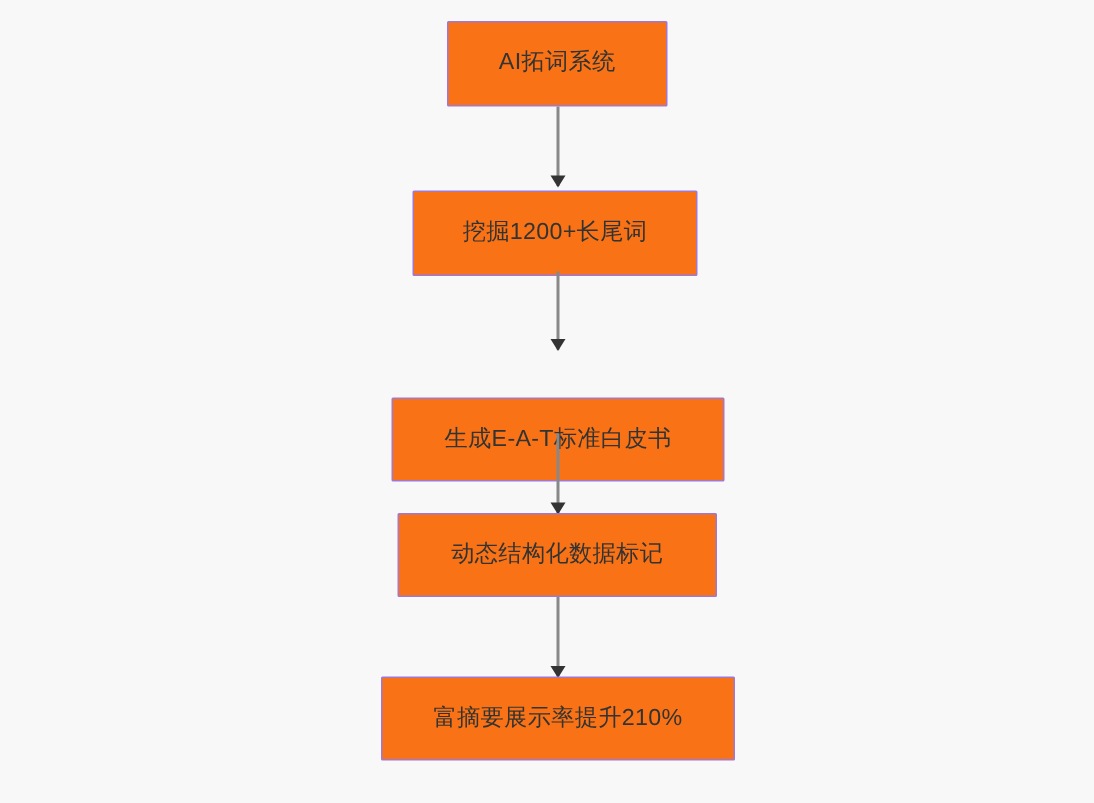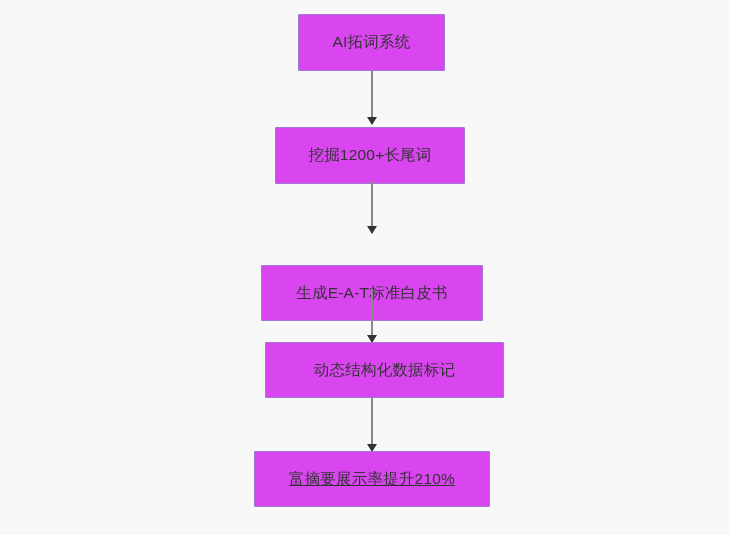--- a/index.html
+++ b/index.html
@@ -17,43 +17,43 @@
   #flowchart-canvas {
     position: relative;
     width: 729px;
     height: 535px;
     background: #f8f8f8;
   }
 
   .flow-node {
     position: absolute;
     box-sizing: border-box;
-    background: #d946ef;
+    background: #f97316;
     border: 1.6px solid #9f78d4;
     border-radius: 1px;
     display: flex;
     align-items: center;
     justify-content: center;
     color: #333333;
     font-size: 15.5px;
     line-height: 1.2;
     letter-spacing: 0.2px;
     white-space: nowrap;
   }
 
   .flow-node .node-label {
     display: block;
   }
 
   
   .node-1 { left: 298px; top: 14px;  width: 147px; height: 57px; }
   .node-2 { left: 275px; top: 127px; width: 190px; height: 57px; }
   .node-3 { left: 261px; top: 233px; width: 222px; height: 56px; margin-top: 32px; }
-  .node-4 { left: 265px; top: 342px; width: 239px; height: 56px; }
-  .node-5 { left: 254px; top: 451px; width: 236px; height: 56px; text-decoration: underline; }
+  .node-4 { left: 265px; top: 342px; width: 213px; height: 56px; }
+  .node-5 { left: 254px; top: 451px; width: 236px; height: 56px; }
 
   .flow-edge {
     position: absolute;
     left: 368px;
     width: 8px;
   }
   .flow-edge .edge-line {
     position: absolute;
     left: 3px;
     top: 0;

